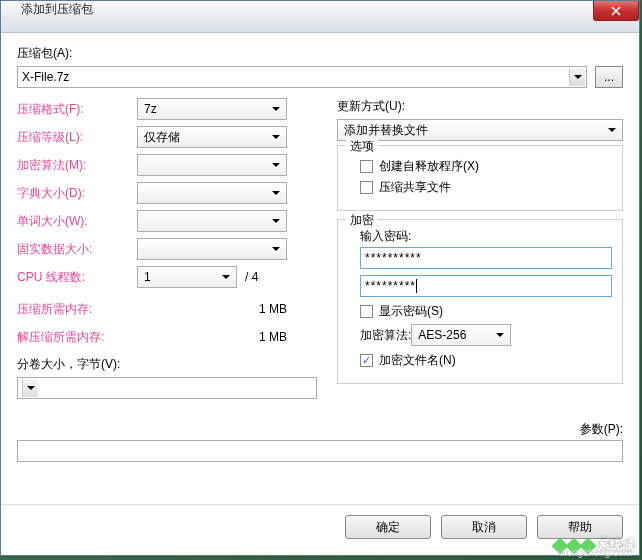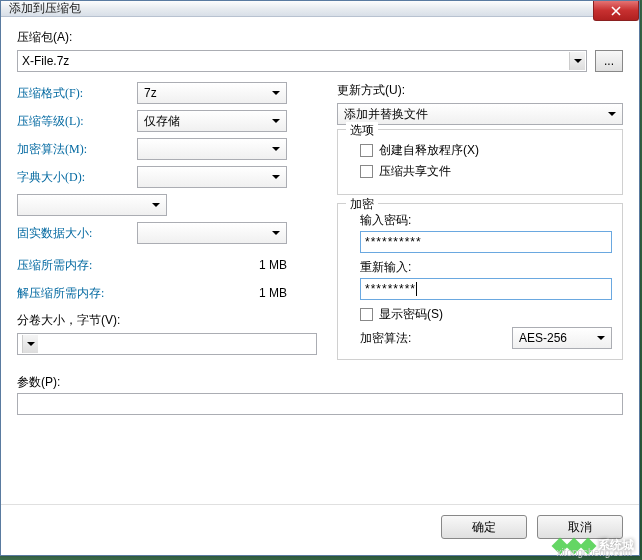--- a/index.html
+++ b/index.html
@@ -1,27 +1,27 @@
 <!DOCTYPE html>
 <html><head>
 <meta charset="utf-8">
 <style>
 * { box-sizing: border-box; margin: 0; padding: 0; font-family: "Microsoft YaHei", "SimSun", Tahoma, sans-serif; font-size: 12px; }
 body { background: linear-gradient(135deg, #4a7a5a 0%, #3a6a4a 50%, #2a5a3a 100%); width: 642px; height: 560px; position: relative; overflow: hidden; }
 .window { position: absolute; top: 0; left: 0; width: 640px; height: 556px; background: #fff; border: 1px solid #5a7ba0; box-shadow: 0 0 3px rgba(0,0,0,0.3); }
-.titlebar { height: 16px; background: linear-gradient(to bottom, #fdfdfd 0%, #e8ecf0 50%, #d8dfe8 100%); border-bottom: 1px solid #b8c2d0; display: flex; align-items: center; padding-left: 8px; position: relative; }
+.titlebar { height: 32px; background: linear-gradient(to bottom, #fdfdfd 0%, #e8ecf0 50%, #d8dfe8 100%); border-bottom: 1px solid #b8c2d0; display: flex; padding-left: 20px; position: relative; }
 .titlebar-text { color: #1a1a1a; font-size: 12px; }
 .close-btn { position: absolute; right: 0; top: 0; width: 46px; height: 20px; background: linear-gradient(to bottom, #e57373 0%, #c73030 50%, #b02020 100%); border: 1px solid #8a2020; border-top: none; border-radius: 0 0 3px 3px; display: flex; align-items: center; justify-content: center; color: #fff; font-size: 11px; cursor: pointer; }
 .close-btn svg { width: 10px; height: 10px; }
 .content { padding: 12px 16px 8px 16px; }
 .row { display: flex; align-items: center; margin-bottom: 6px; min-height: 22px; }
 .columns { display: flex; gap: 20px; }
 .col-left { width: 300px; }
 .col-right { flex: 1; }
-.label { width: 120px; color: #0369a1; font-family: Liberation Serif, serif; }
+.label { width: 120px; color: #ec4899; }
 .archive-row { margin-bottom: 10px; }
 .archive-label { margin-bottom: 4px; }
 .archive-input-row { display: flex; gap: 8px; align-items: center; }
 .combo { flex: 1; height: 22px; border: 1px solid #abadb3; background: #fff; display: flex; align-items: center; padding: 0 4px; position: relative; }
 .combo-text { flex: 1; }
 .combo-arrow { width: 16px; height: 18px; background: linear-gradient(to bottom, #f5f5f5, #ddd); border-left: 1px solid #ccc; display: flex; align-items: center; justify-content: center; margin-right: -3px; }
 .combo-arrow::after { content: ""; border-left: 4px solid transparent; border-right: 4px solid transparent; border-top: 4px solid #000; }
 .browse-btn { width: 28px; height: 22px; border: 1px solid #888; background: linear-gradient(to bottom, #f8f8f8, #e0e0e0); display: flex; align-items: center; justify-content: center; cursor: pointer; }
 .select { width: 150px; height: 22px; border: 1px solid #abadb3; background: linear-gradient(to bottom, #fff, #f0f0f0); display: flex; align-items: center; padding-left: 6px; position: relative; border-radius: 0; }
 .select-arrow { position: absolute; right: 2px; width: 16px; height: 18px; display: flex; align-items: center; justify-content: center; }
@@ -37,21 +37,21 @@
 .text-input { width: 100%; height: 22px; border: 1px solid #6aa8e0; background: #fff; padding: 0 4px; margin-top: 2px; margin-bottom: 6px; display: flex; align-items: center; font-family: monospace; letter-spacing: 1px; }
 .cursor { display: inline-block; width: 1px; height: 14px; background: #000; vertical-align: middle; }
 .suffix { margin-left: 8px; }
 .param-input { width: 100%; height: 22px; border: 1px solid #abadb3; background: #fff; margin-top: 2px; }
 .button-row { display: flex; justify-content: flex-end; gap: 10px; padding: 10px 16px; border-top: 1px solid #e0e0e0; margin-top: 12px; position: absolute; bottom: 6px; right: 0; left: 0; }
 .btn { width: 86px; height: 24px; border: 1px solid #888; background: linear-gradient(to bottom, #f8f8f8, #e0e0e0); border-radius: 3px; display: flex; align-items: center; justify-content: center; cursor: pointer; }
 .watermark { position: absolute; bottom: 6px; right: 8px; color: #fff; font-size: 18px; font-weight: bold; display: flex; align-items: center; text-shadow: 0 0 4px rgba(0,0,0,0.6); opacity: 0.85; pointer-events: none; }
 .watermark-icon { display: inline-flex; gap: 2px; margin-right: 4px; }
 .diamond { width: 12px; height: 12px; background: #4ad04a; transform: rotate(45deg); }
 .watermark-sub { position: absolute; bottom: 2px; right: 10px; color: #d0d0d0; font-size: 10px; pointer-events: none; }
-.enc-row { display: flex; align-items: center; justify-content: space-between; }
+.enc-row { display: flex; align-items: center; }
 </style>
 </head>
 <body>
 
 <div class="window">
   <div class="titlebar">
     <span class="titlebar-text">添加到压缩包</span>
     <div class="close-btn">
       <svg viewBox="0 0 10 10">
           <path d="M1 1 L9 9 M9 1 L1 9" stroke="#fff" stroke-width="1.6"></path>
@@ -103,34 +103,43 @@
 
         <div class="row">
           <span class="label">字典大小(D):</span>
           <div class="select">
             <span></span>
             <div class="select-arrow"></div>
           </div>
         </div>
 
         <div class="row">
+          <span class="label">单词大小(W):</span>
           <div class="select">
             <span></span>
             <div class="select-arrow"></div>
           </div>
         </div>
 
         <div class="row">
           <span class="label">固实数据大小:</span>
           <div class="select">
             <span></span>
             <div class="select-arrow"></div>
           </div>
         </div>
 
+        <div class="row">
+          <span class="label">CPU 线程数:</span>
+          <div class="select select-sm">
+            <span>1</span>
+            <div class="select-arrow"></div>
+          </div>
+          <span class="suffix">/ 4</span>
+        </div>
 
         <div class="row" style="margin-top:10px;">
           <span class="label">压缩所需内存:</span>
           <span class="info-text">1 MB</span>
         </div>
 
         <div class="row">
           <span class="label">解压缩所需内存:</span>
           <span class="info-text">1 MB</span>
         </div>
@@ -164,54 +173,60 @@
             <span>压缩共享文件</span>
           </div>
         </div>
 
         <div class="fieldset">
           <div class="fieldset-legend">加密</div>
           <div>输入密码:</div>
           <div class="text-input">
             <span>**********</span>
           </div>
-          <div>重新输入:</div>
           <div class="text-input">
             <span>*********</span>
               <span class="cursor"></span>
           </div>
           <div class="checkbox-row">
             <div class="checkbox"></div>
             <span>显示密码(S)</span>
           </div>
           <div class="enc-row">
             <span>加密算法:</span>
             <div class="select select-sm">
               <span>AES-256</span>
               <div class="select-arrow"></div>
             </div>
           </div>
-        </div>
-
-      </div>
-    </div>
-
-    <div style="margin-top:6px;">
+          <div class="checkbox-row" style="margin-top:6px;">
+            <div class="checkbox checked"></div>
+            <span>加密文件名(N)</span>
+          </div>
+        </div>
+
+      </div>
+    </div>
+
+    <div style="margin-top:22px;text-align:right;">
       <div>参数(P):</div>
       <div class="param-input"></div>
     </div>
 
   </div>
 
   <div class="button-row">
     <div class="btn">
         <span>确定</span>
       </div>
     <div class="btn">
         <span>取消</span>
+      </div>
+    <div class="btn">
+        <span>帮助</span>
       </div>
   </div>
 </div>
 
 <div class="watermark">
   <span class="watermark-icon">
     <span class="diamond"></span>
       <span class="diamond"></span>
       <span class="diamond"></span>
   </span>

